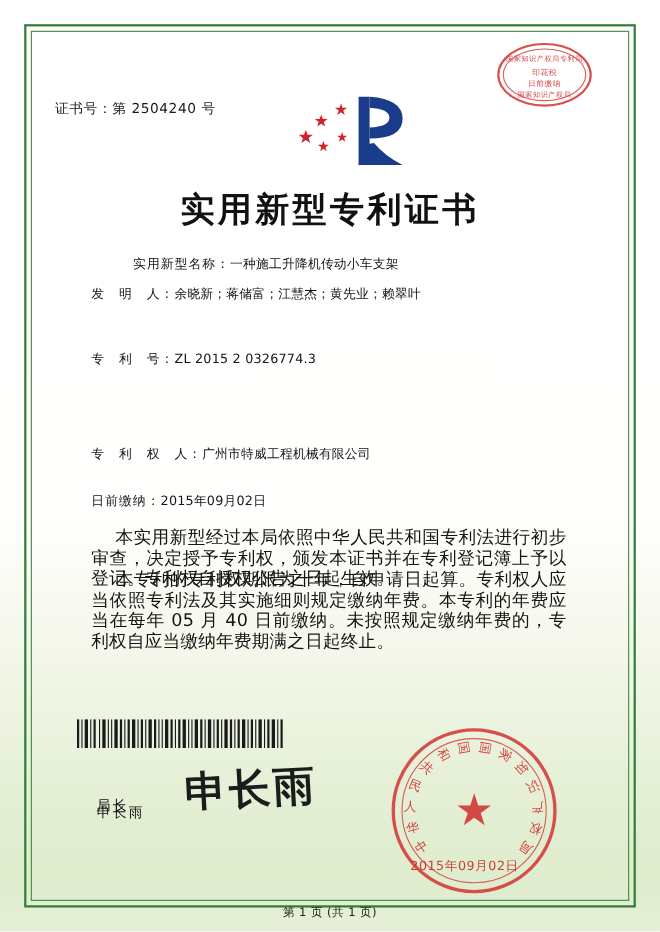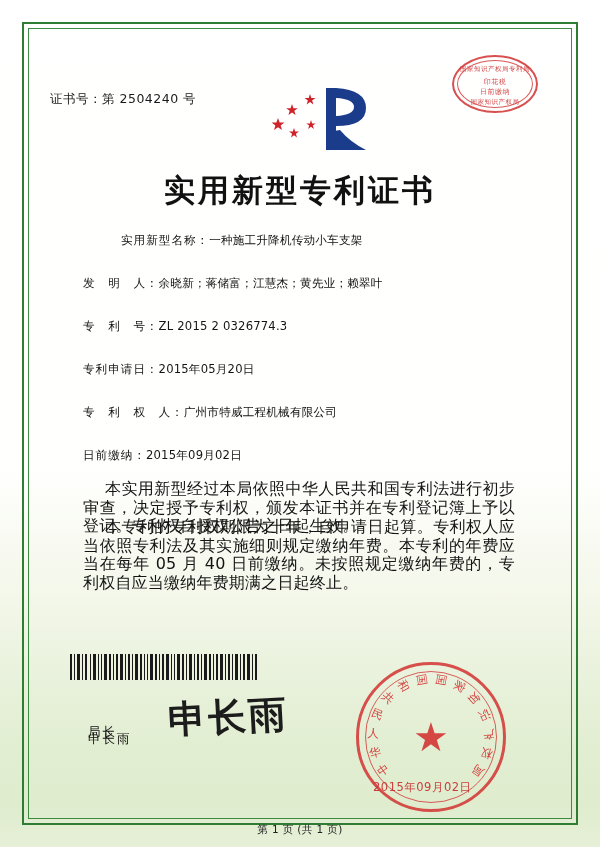--- a/index.html
+++ b/index.html
@@ -66,21 +66,21 @@
     left: 242px;
     top: 52px;
     width: 110px;
     height: 78px;
   }
 
   
   .seal-top {
     position: absolute;
     left: 424px;
-    top: 27px;
+    top: 11px;
     width: 86px;
     height: 58px;
   }
   .seal-top .ell {
     position: absolute;
     inset: 0;
     border: 2px solid #d03030;
     border-radius: 50%;
     opacity: .85;
   }
@@ -272,28 +272,25 @@
       <div class="tx" style="top:22px;font-size:7px;">印花税</div>
       <div class="tx" style="top:32px;font-size:7px;">日前缴纳</div>
       <div class="tx" style="top:43px;">国家知识产权局</div>
     </div>
 
     <div class="title">实用新型专利证书</div>
 
     <div class="field" style="top:205px;margin-left:38px;">
       <span class="lbl">实用新型名称：</span><span class="val">一种施工升降机传动小车支架</span>
     </div>
-    <div class="field" style="top:248px;">
+    <div class="field" style="top:232px;">
       <span class="lbl">发　明　人：</span><span class="val">余晓新；蒋储富；江慧杰；黄先业；赖翠叶</span>
     </div>
     <div class="field" style="top:291px;">
       <span class="lbl">专　利　号：</span><span class="val">ZL 2015 2 0326774.3</span>
-    </div>
-    <div class="field" style="top:334px;">
-      <span class="lbl">专利申请日：</span><span class="val">2015年05月20日</span>
     </div>
     <div class="field" style="top:377px;">
       <span class="lbl">专　利　权　人：</span><span class="val">广州市特威工程机械有限公司</span>
     </div>
     <div class="field" style="top:420px;">
       <span class="lbl">日前缴纳：</span><span class="val">2015年09月02日</span>
     </div>
 
     <div class="para" style="top:452px;">本实用新型经过本局依照中华人民共和国专利法进行初步审查，决定授予专利权，颁发本证书并在专利登记簿上予以登记。专利权自授权公告之日起生效。</div>
     <div class="para" style="top:490px;">本专利的专利权期限为十年，自申请日起算。专利权人应当依照专利法及其实施细则规定缴纳年费。本专利的年费应当在每年 05 月 40 日前缴纳。未按照规定缴纳年费的，专利权自应当缴纳年费期满之日起终止。</div>

